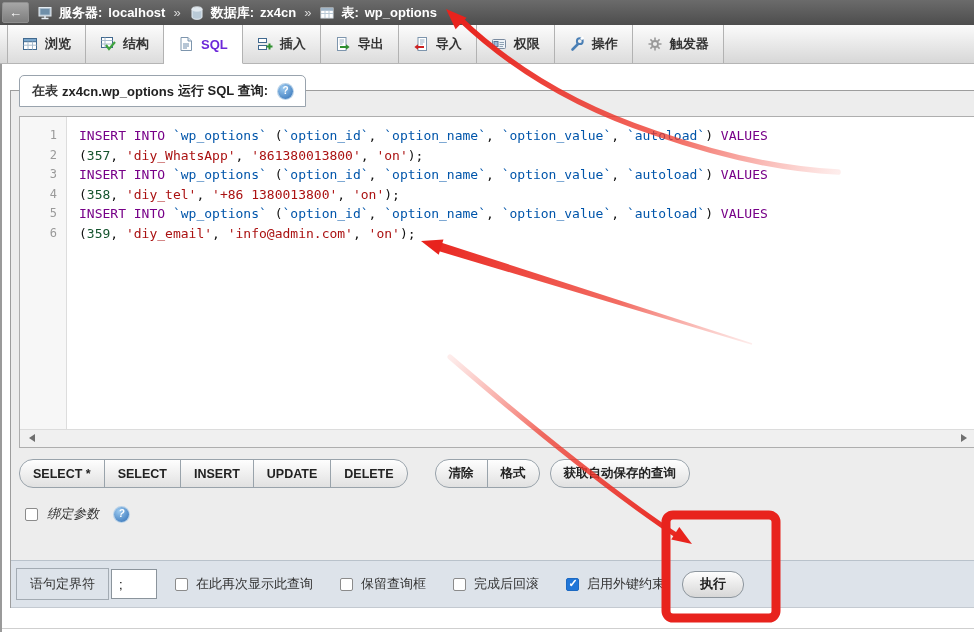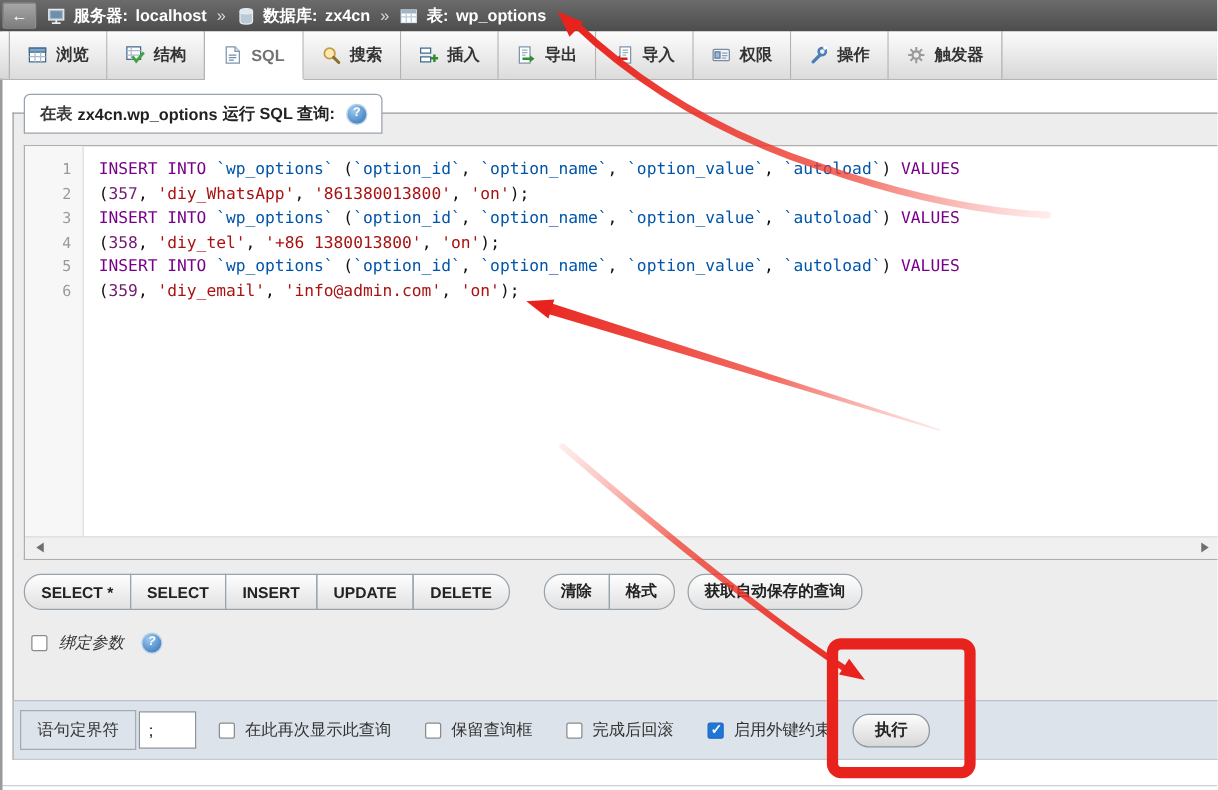--- a/index.html
+++ b/index.html
@@ -22,21 +22,21 @@
   .bc-icon svg{width:16px;height:16px;display:block;}
 
   
   .tab-bar{position:absolute;left:0;top:25px;right:0;height:38px;
       background:linear-gradient(#fbfbfb,#d7d7d7);border-bottom:1px solid #b5b5b5;
       display:flex;z-index:9;}
   .tab{display:flex;align-items:center;gap:7px;padding:0 14px;font-size:13px;font-weight:bold;
       color:#333;border-right:1px solid #b2b2b2;background:linear-gradient(#fcfcfc,#dcdcdc);
       cursor:pointer;white-space:nowrap;}
   .tab:first-child{border-left:1px solid #b2b2b2;margin-left:7px;font-family:Liberation Mono, monospace;}
-  .tab.active{background:#fff;border-bottom:1px solid #fff;margin-bottom:-1px;color:#737373;justify-content:center;}
+  .tab.active{background:#fff;border-bottom:1px solid #fff;margin-bottom:-1px;color:#6d28d9;justify-content:center;}
   .tab .icon,.tab .icon svg{width:16px;height:16px;display:block;}
   .tab-bar-rest{flex:1;}
 
   
   .fieldset{position:absolute;left:10px;top:90px;right:-2px;height:517px;background:#ededed;
       border-top:1px solid #9d9d9d;border-left:1px solid #9d9d9d;z-index:1;}
   .legend{position:absolute;left:8px;top:-16px;height:30px;display:flex;align-items:center;gap:4px;
       padding:0 12px;background:#fff;border:1px solid #99a3ad;border-radius:5px 5px 0 0;
       font-size:13px;font-weight:bold;color:#3a3a3a;z-index:4;white-space:nowrap;}
   .legend b{color:#222;}
@@ -49,21 +49,21 @@
   
   .editor{position:absolute;left:8px;top:25px;right:0;height:332px;background:#fff;
       border:1px solid #aeaeae;border-right:none;box-sizing:border-box;z-index:2;}
   .gutter{position:absolute;left:0;top:0;bottom:17px;width:47px;background:#f7f7f7;
       border-right:1px solid #ddd;box-sizing:border-box;padding-top:9px;
       font-family:"DejaVu Sans Mono",monospace;font-size:12px;color:#9a9a9a;text-align:right;}
   .gutter div{height:19.6px;line-height:19.6px;padding-right:9px;}
   .code{position:absolute;left:48px;top:0;right:0;bottom:17px;padding:9px 0 0 11px;
       font-family:"DejaVu Sans Mono",monospace;font-size:13px;line-height:19.6px;
       white-space:pre;overflow:hidden;}
-  .tk-kw{color:#770088;text-align:right;}.tk-id{color:#0055aa;}.tk-num{color:#701a75;}
+  .tk-kw{color:#770088;text-align:right;}.tk-id{color:#0055aa;}.tk-num{color:#14532d;}
   .tk-str{color:#aa1111;}.tk-pl{color:#111;}
   .hscroll{position:absolute;left:0;right:0;bottom:0;height:17px;background:#f0f0f0;
       border-top:1px solid #dcdcdc;cursor:pointer;}
   .sa{position:absolute;top:4px;width:0;height:0;border:4.5px solid transparent;}
   .sa.left{left:9px;border-left:none;border-right:6px solid #6f6f6f;}
   .sa.right{right:9px;border-right:none;border-left:6px solid #6f6f6f;}
 
   
   .actions-row{position:absolute;left:8px;top:368px;display:flex;align-items:center;}
   .btn-group{display:flex;}
@@ -173,29 +173,20 @@
         </div>
         <div class="tab active">
           <span class="bc-icon icon">
             <svg viewBox="0 0 16 16">
               <path d="M3 1.5h7l3.5 3.5v9.5H3z" fill="#fff" stroke="#7d95ad"></path>
               <path d="M10 1.5v3.5h3.5" fill="#dde8f2" stroke="#7d95ad"></path>
               <path d="M5 8h6M5 10h6M5 12h4" stroke="#6f8cab" fill="none"></path>
             </svg>
           </span>
           <span>SQL</span>
-        </div>
-        <div class="tab">
-          <span class="bc-icon icon">
-            <svg viewBox="0 0 16 16">
-              <circle cx="6.7" cy="6.7" r="4.2" fill="#fbe9b7" stroke="#c89a3f" stroke-width="1.4"></circle>
-              <path d="M9.9 9.9L14 14" stroke="#8a6d2f" stroke-width="2.4" stroke-linecap="round"></path>
-            </svg>
-          </span>
-          <span>搜索</span>
         </div>
         <div class="tab">
           <span class="bc-icon icon">
             <svg viewBox="0 0 16 16">
               <rect x="1.5" y="2.5" width="8" height="4" fill="#fff" stroke="#41698f"></rect>
               <rect x="1.5" y="9.5" width="8" height="4" fill="#fff" stroke="#41698f"></rect>
               <path d="M12.5 7.5v6M9.5 10.5h6" stroke="#2f8f2f" stroke-width="2" fill="none"></path>
             </svg>
           </span>
           <span>插入</span>

